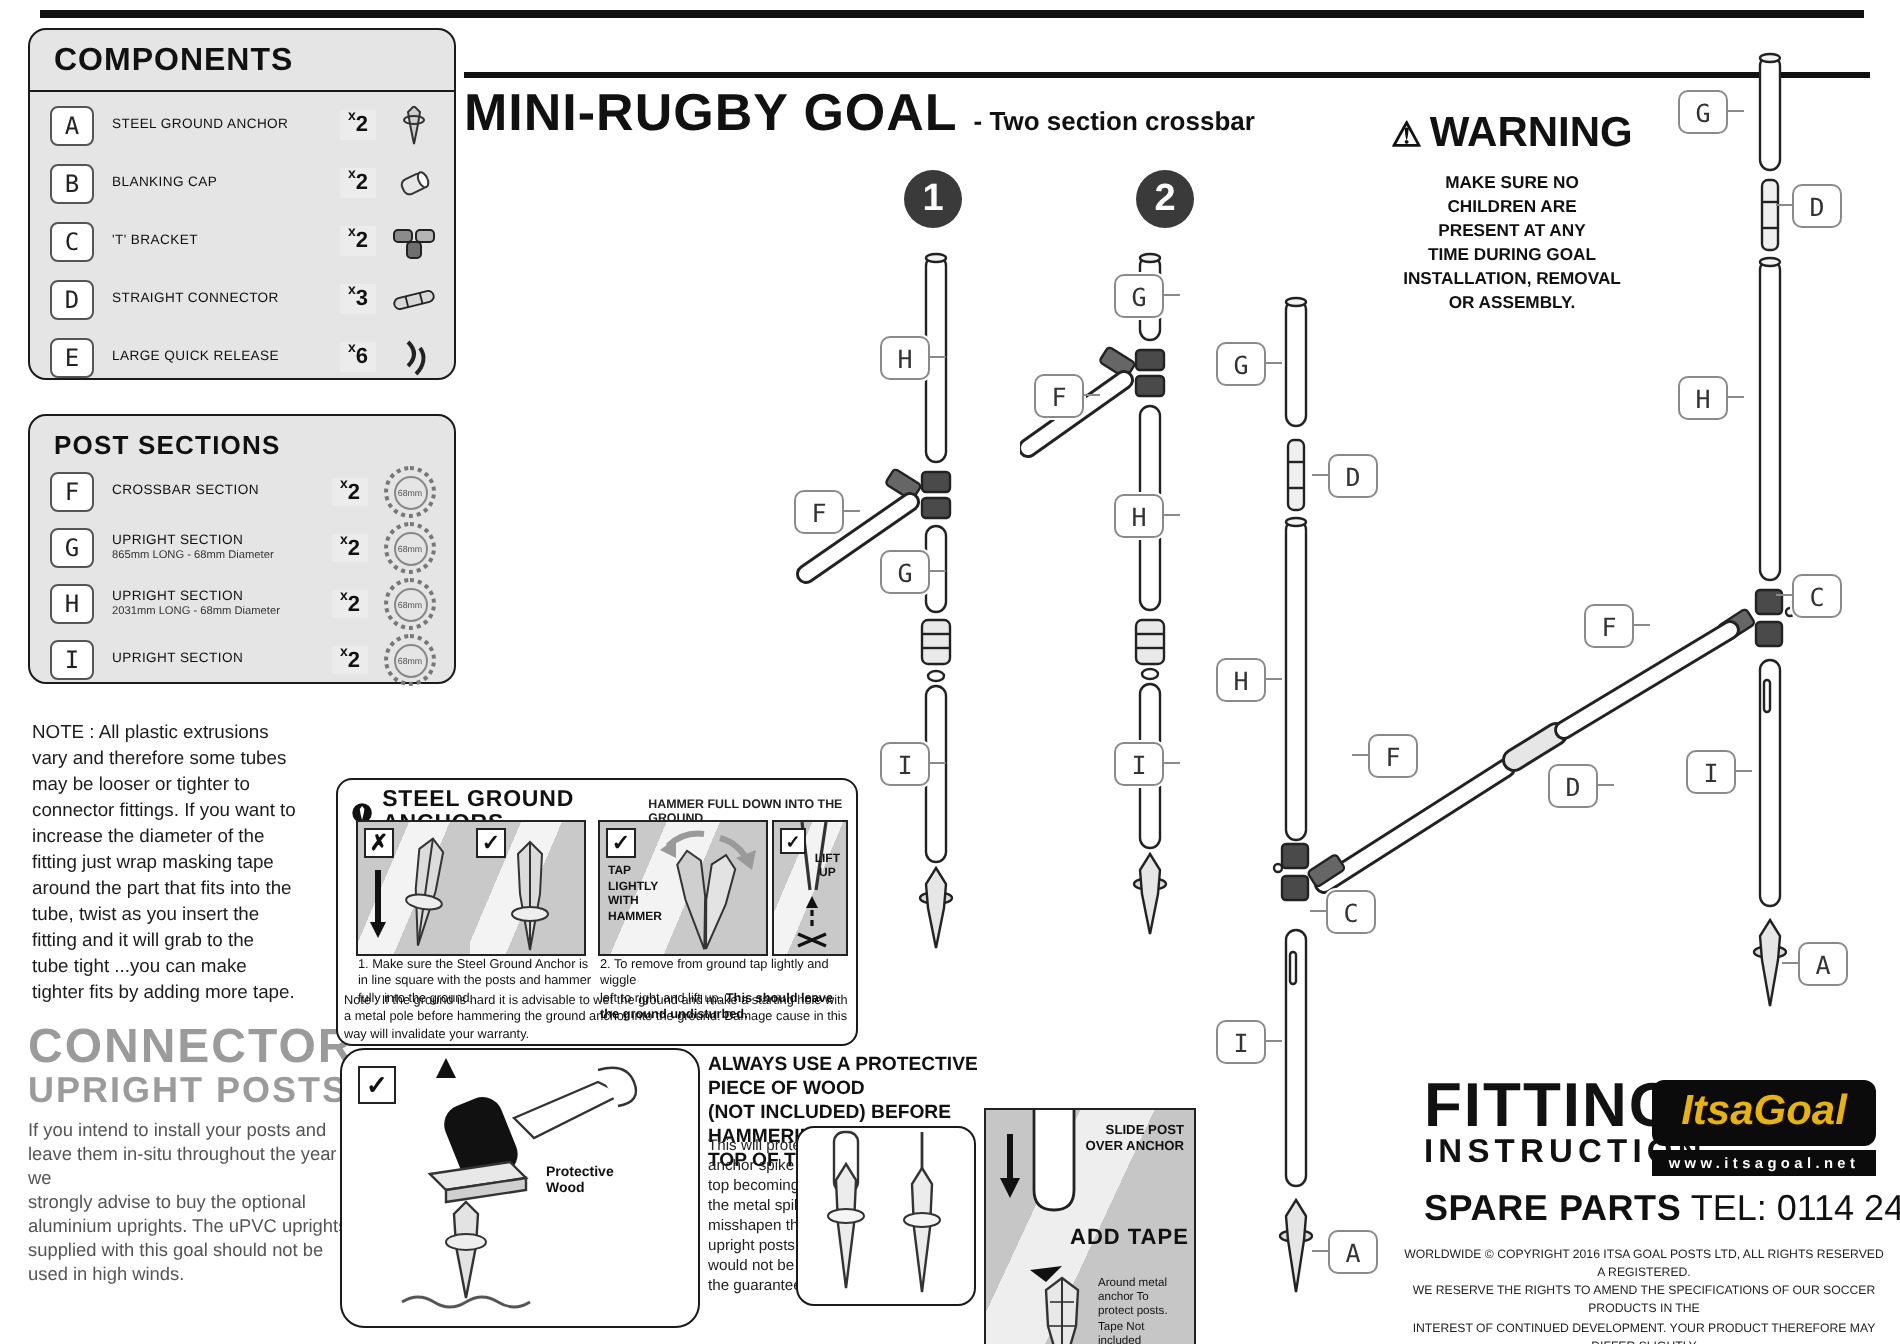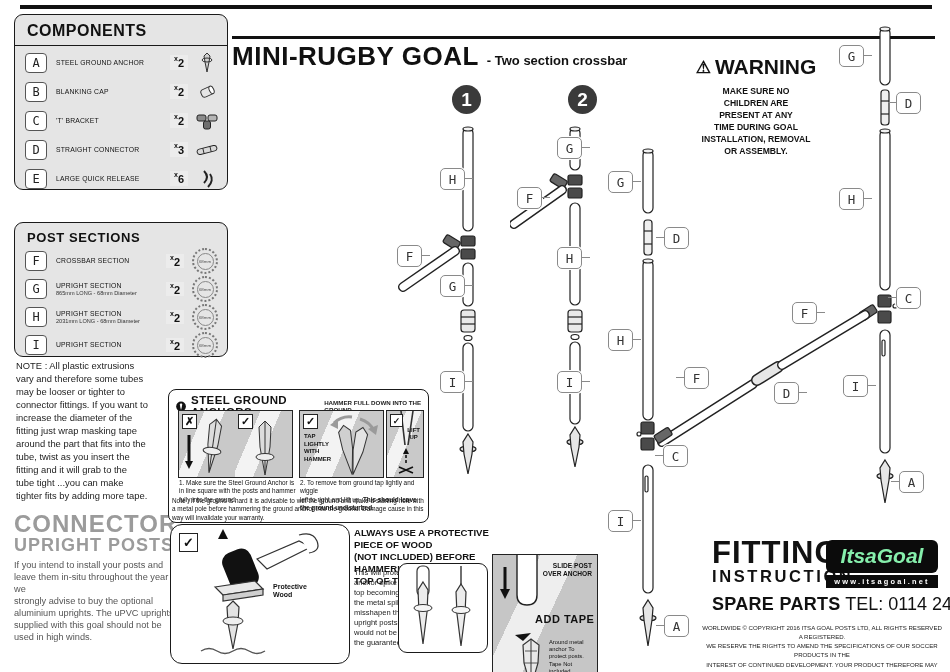--- a/index.html
+++ b/index.html
@@ -76,21 +76,21 @@
   .slidebox{border:1.4px solid #222;
             background:linear-gradient(115deg,#c6c6c6 28%,#eee 28%,#eee 50%,#c6c6c6 50%);}
   .slide-t{font-size:6.6px;font-weight:900;text-align:right;line-height:1.25;}
   .addtape{font-size:11px;font-weight:900;letter-spacing:.5px;}
   .tapenote{font-size:5.8px;line-height:1.25;}
 
   
   .fit1{font-size:31px;font-weight:900;letter-spacing:1px;line-height:.95;}
   .fit2{font-size:16.5px;font-weight:900;letter-spacing:2.6px;}
   .logo{width:112px;}
-  .logo-main{background:#0b0b0b;border-radius:6px;color:#86efac;text-align:center;
+  .logo-main{background:#0b0b0b;border-radius:6px;color:#eab308;text-align:center;
              font-size:21px;font-weight:900;font-style:italic;padding:4px 0 5px;}
   .logo-url{background:#0b0b0b;color:#fff;text-align:center;font-size:7.4px;font-weight:bold;
             letter-spacing:2.2px;padding:2px 0;margin-top:2px;}
   .spare{font-size:18px;}
   .spare b{font-weight:900;letter-spacing:.3px;}
   .copyright{font-size:6.1px;line-height:1.5;text-align:center;color:#222;}
 </style>
 </head>
 <body>
 
@@ -156,21 +156,21 @@
       <span class="qty"><sup>x</sup><span>6</span></span>
       <span class="icn">
         <svg width="14" height="20" viewBox="0 0 14 20">
             <path d="M4 2 C8 6 8 10 4 14" fill="none" stroke="#222" stroke-width="2"></path>
             <path d="M10 5 C13 9 12 14 8 18" fill="none" stroke="#222" stroke-width="2"></path>
           </svg>
       </span>
     </div>
   </div>
 
-  <div class="abs panelbox" style="left:14px;top:222px;width:212px;height:133px;">
+  <div class="abs panelbox" style="left:14px;top:207px;width:212px;height:133px;">
     <div class="ps-head">POST SECTIONS</div>
     <div class="crow" style="height:24px;margin-top:2px;">
       <span class="keychip">F</span>
       <span class="clabel"><span>CROSSBAR SECTION</span></span>
       <span class="qty"><sup>x</sup><span>2</span></span>
       <span class="ring">
           <span class="inner">68mm</span>
         </span>
     </div>
     <div class="crow" style="height:24px;">

